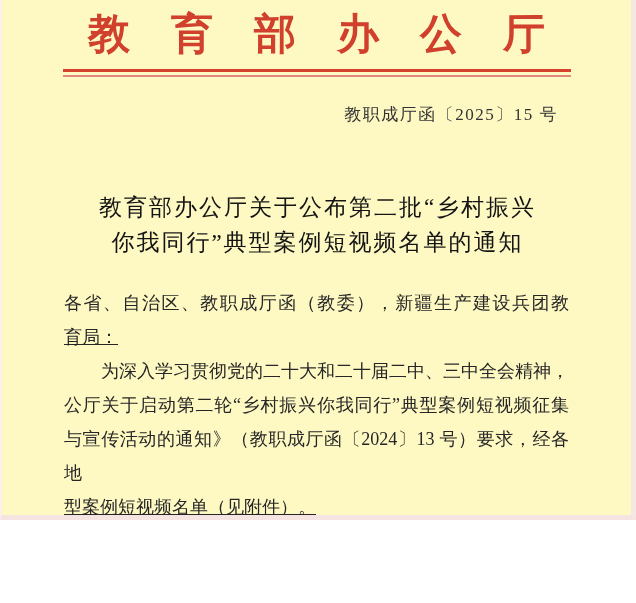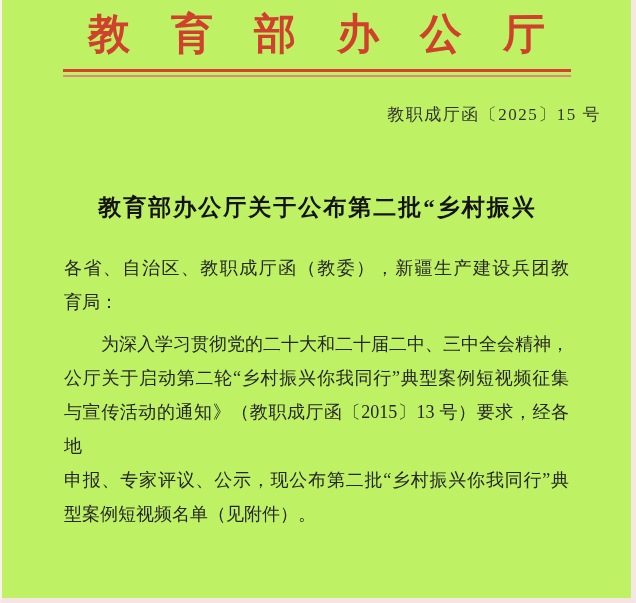--- a/index.html
+++ b/index.html
@@ -4,23 +4,23 @@
 <style>
   html, body {
     margin: 0;
     padding: 0;
     background: #ffffff;
     font-family: "Liberation Serif", "DejaVu Serif", serif;
   }
   .page {
     position: relative;
     width: 636px;
-    height: 603px;
+    height: 520px;
     box-sizing: border-box;
-    background: #bef264;
+    background: #fef9c3;
     border-left: 2px solid #fbf0ee;
     border-right: 5px solid #f5e7e4;
     border-bottom: 5px solid #f5e4e1;
     overflow: hidden;
   }
   .masthead {
     margin: 0;
     padding-top: 10px;
     text-align: center;
     line-height: 48px;
@@ -41,84 +41,84 @@
     height: 3px;
     background: #d5432f;
   }
   .redline .thin {
     height: 2px;
     margin-top: 3px;
     background: #e08a7d;
   }
   .docnum {
     margin-top: 26px;
-    padding-right: 30px;
+    padding-right: 73px;
     text-align: right;
     font-size: 17px;
     letter-spacing: 1.5px;
     color: #333333;
   }
   .title {
     margin: 64px 53px 0 53px;
     text-align: center;
     font-size: 23px;
     line-height: 35px;
-    font-weight: bold;
+    font-weight: normal;
     color: #141414;
   }
   .title .tline {
     display: block;
     letter-spacing: 2px;
     margin-right: -2px;
   }
   .body-text {
     margin: 26px 62px 0 62px;
     font-size: 18px;
     line-height: 34px;
     color: #262626;
   }
   .line {
     text-align: justify;
     text-align-last: justify;
   }
   .line.short {
     text-align-last: left;
+    text-decoration: underline;
   }
   .line.indent {
     text-indent: 37px;
-    margin-top: 8px;
   }
 </style>
 </head>
 <body>
 
 <div class="page">
 
   <h1 class="masthead">
     <span>教育部办公厅</span>
   </h1>
 
   <div class="redline">
     <div class="thick"></div>
     <div class="thin"></div>
   </div>
 
   <div class="docnum">教职成厅函〔2025〕15 号</div>
 
   <h2 class="title">
     <span class="tline">教育部办公厅关于公布第二批“乡村振兴</span>
+    <span class="tline">你我同行”典型案例短视频名单的通知</span>
   </h2>
 
   <div class="body-text">
     <div>
       <div class="line">各省、自治区、教职成厅函（教委），新疆生产建设兵团教</div>
       <div class="line short">育局：</div>
     </div>
     <div>
       <div class="line indent">为深入学习贯彻党的二十大和二十届二中、三中全会精神，</div>
       <div class="line">公厅关于启动第二轮“乡村振兴你我同行”典型案例短视频征集</div>
-      <div class="line">与宣传活动的通知》（教职成厅函〔2015〕13 号）要求，经各地</div>
-      <div class="line">申报、专家评议、公示，现公布第二批“乡村振兴你我同行”典</div>
+      <div class="line">与宣传活动的通知》（教职成厅函〔2024〕13 号）要求，经各地</div>
       <div class="line short">型案例短视频名单（见附件）。</div>
     </div>
   </div>
 
 </div>
 
 </body></html>

